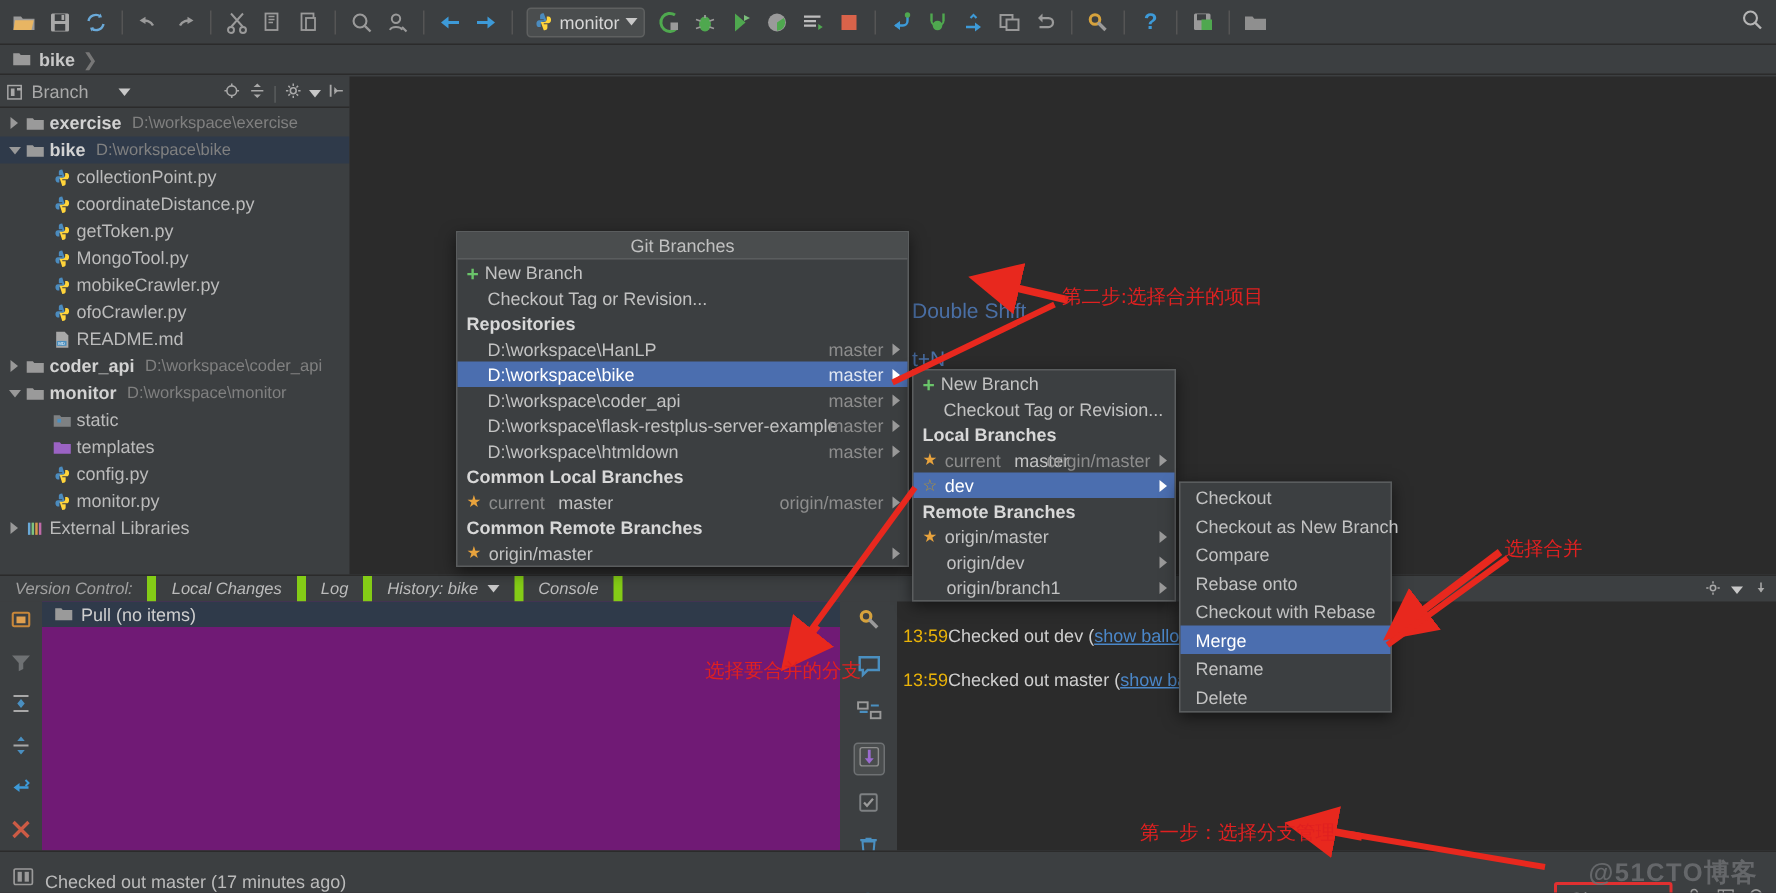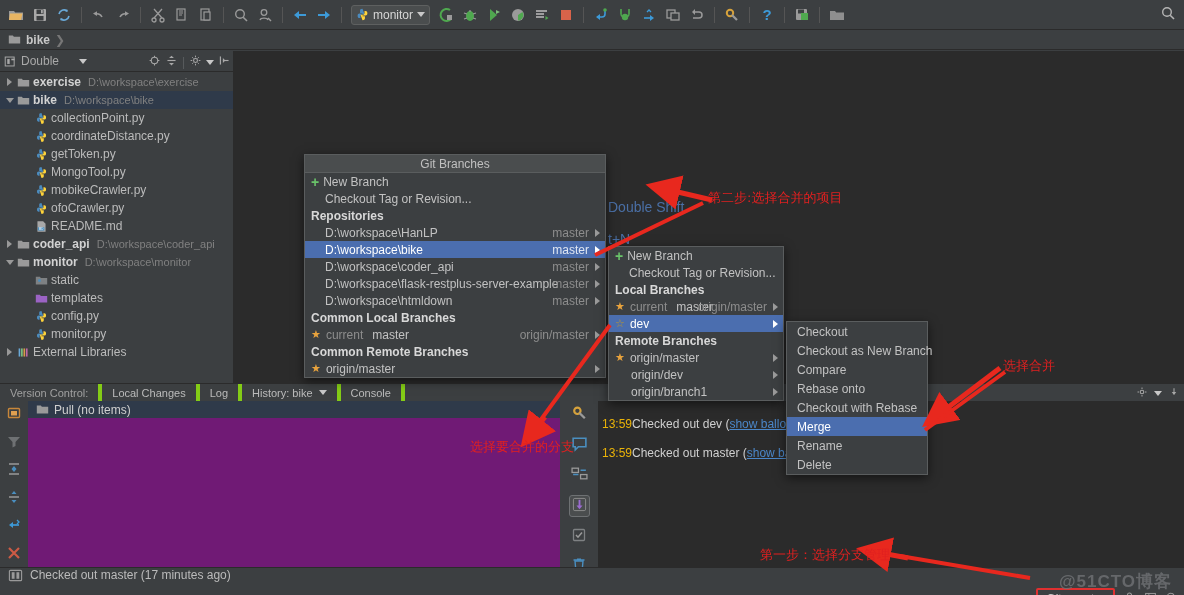--- a/index.html
+++ b/index.html
@@ -73,21 +73,21 @@
     background:#2b2b2b;
   }
   .hint { position:absolute; color:#4a6fa5; font-size:14px; white-space:nowrap;}
 
   
   .vc-tabs {
     position:absolute; left:0; top:383px; width:1184px; height:18px;
     background:#3c3f41; border-top:1px solid #2b2b2b; display:flex; align-items:center;
     font-size:11px; color:#bbb;
   }
-  .vc-tab { padding:0 10px; height:18px; display:flex; align-items:center; border-right:4px solid #84cc16;}
+  .vc-tab { padding:0 10px; height:18px; display:flex; align-items:center; border-right:6px solid #84cc16;font-style:italic;}
   .vc-tab.first{ color:#a0a0a0;}
   .vc-tools { position:absolute; right:4px; top:2px; display:flex; gap:6px; align-items:center;}
 
   .vc-left-rail {
     position:absolute; left:0; top:401px; width:28px; height:166px; background:#3c3f41;
     display:flex; flex-direction:column; align-items:center; padding-top:4px; gap:9px;
   }
   .vc-body {
     position:absolute; left:28px; top:401px; width:532px; height:166px; background:#701a75;
   }
@@ -102,21 +102,21 @@
     font-size:12px; color:#cfcfcf; padding-top:14px;
   }
   .log-line { height:18px; display:flex; align-items:center; padding-left:4px; white-space:nowrap;}
   .log-time { color:#eab308; }
   .log-link { color:#4b87c9; text-decoration:underline; }
 
   
   .statusbar {
     position:absolute; left:0; top:567px; width:1184px; height:28px;
     background:#3c3f41; border-top:1px solid #2b2b2b;
-    display:flex; align-items:flex-start; padding-left:8px; gap:7px; font-size:12px; color:#bbb;
+    display:flex; align-items:flex-end; padding-left:8px; gap:7px; font-size:12px; color:#bbb;
   }
   .sb-right { position:absolute; right:6px; top:20px; display:flex; align-items:center; gap:8px;}
   .git-box { border:2px solid #e03030; padding:2px 8px; border-radius:2px; color:#c8c8c8; }
   .wm { position:absolute; right:12px; top:570px; color:#6d6f72; font-size:17px; font-weight:bold; letter-spacing:1px; opacity:.85;}
 
   
   .popup { position:absolute; background:#3c3f41; border:1px solid #5a5d5e;
            box-shadow:0 3px 10px rgba(0,0,0,.55); font-size:12px; }
   .popup-title { height:18px; background:#4a4d4e; color:#c0c0c0; display:flex;
                  align-items:center; justify-content:center; font-size:12px; border-bottom:1px solid #5a5d5e;}
@@ -353,21 +353,21 @@
     <span class="crumb-text">bike</span>
     <span class="crumb-sep">❯</span>
   </div>
 
   <div class="proj-header">
     <svg width="13" height="13" viewBox="0 0 16 16">
       <rect x="1.5" y="2.5" width="11" height="11" stroke="#a8a8a8" stroke-width="1.2" fill="none"></rect>
       <path d="M4 5h3v6H4z" fill="#a8a8a8"></path>
         <path d="M9 4.5h4v2H9z" fill="#a8a8a8"></path>
     </svg>
-    <span class="proj-title">Double</span>
+    <span class="proj-title">Branch</span>
     <span class="caret-d" style="margin-left:16px"></span>
     <div class="proj-actions">
       <span>
         <svg width="13" height="13" viewBox="0 0 16 16">
             <circle cx="8" cy="8" r="4" stroke="#a8a8a8" stroke-width="1.3" fill="none"></circle>
             <path d="M8 2v2M8 12v2M2 8h2M12 8h2" stroke="#a8a8a8" stroke-width="1.3"></path>
           </svg>
       </span>
       <span>
         <svg width="13" height="13" viewBox="0 0 16 16">

